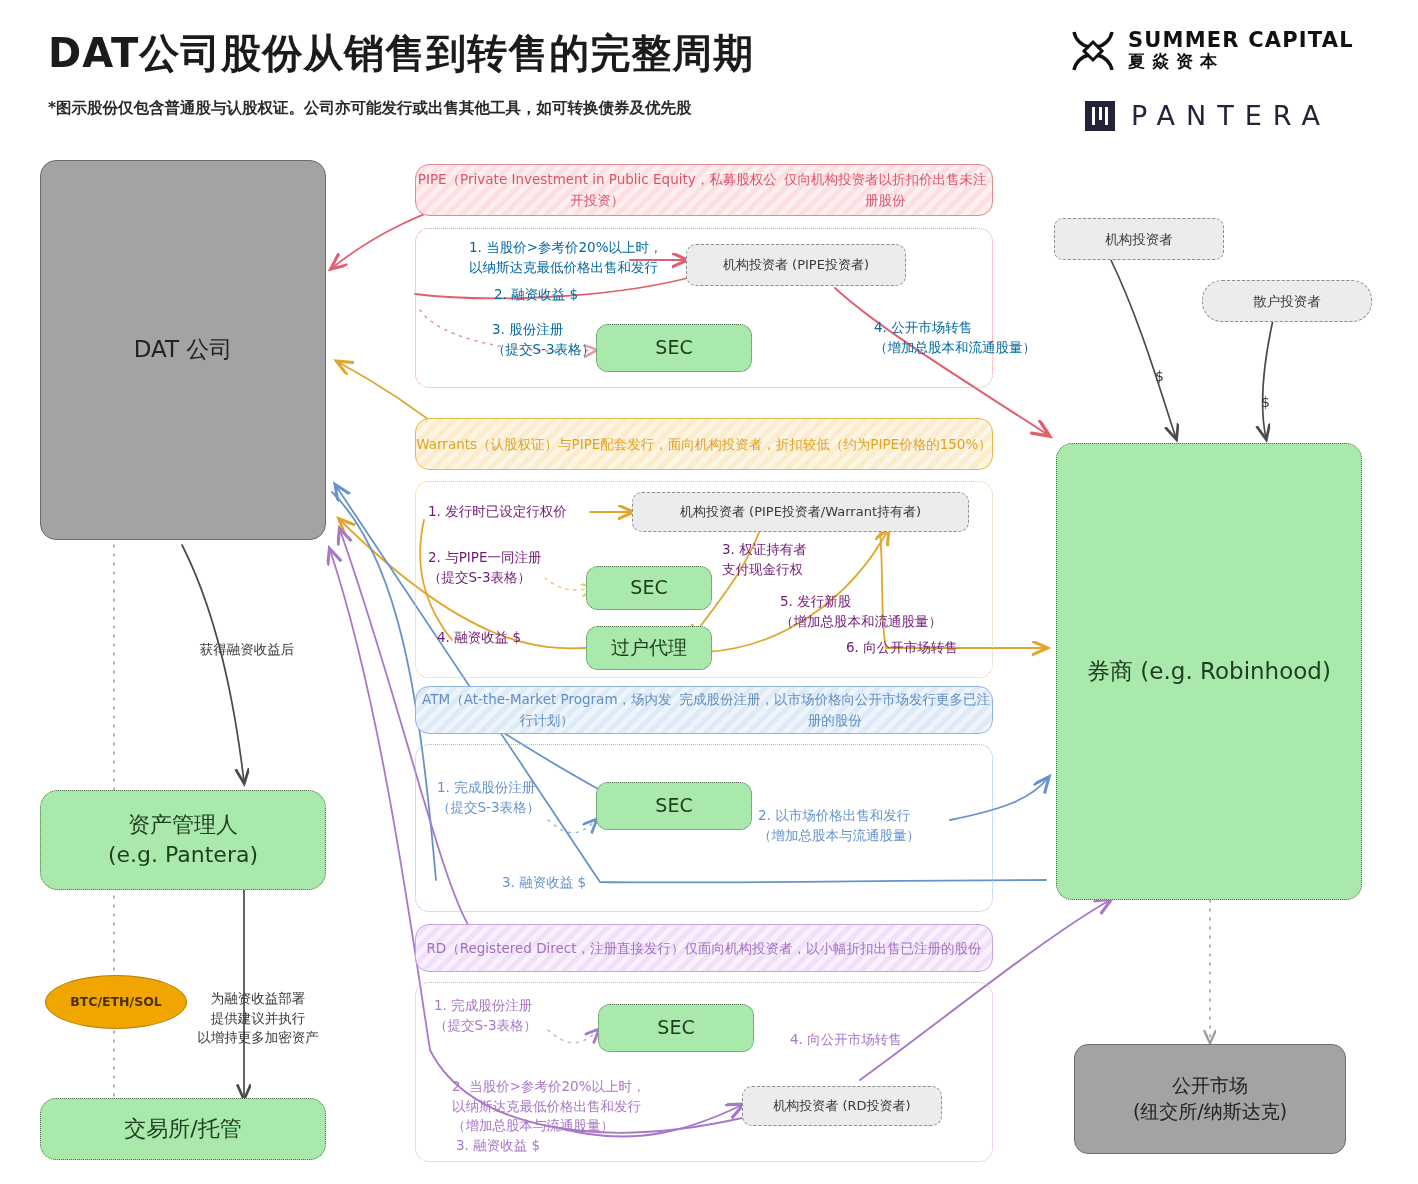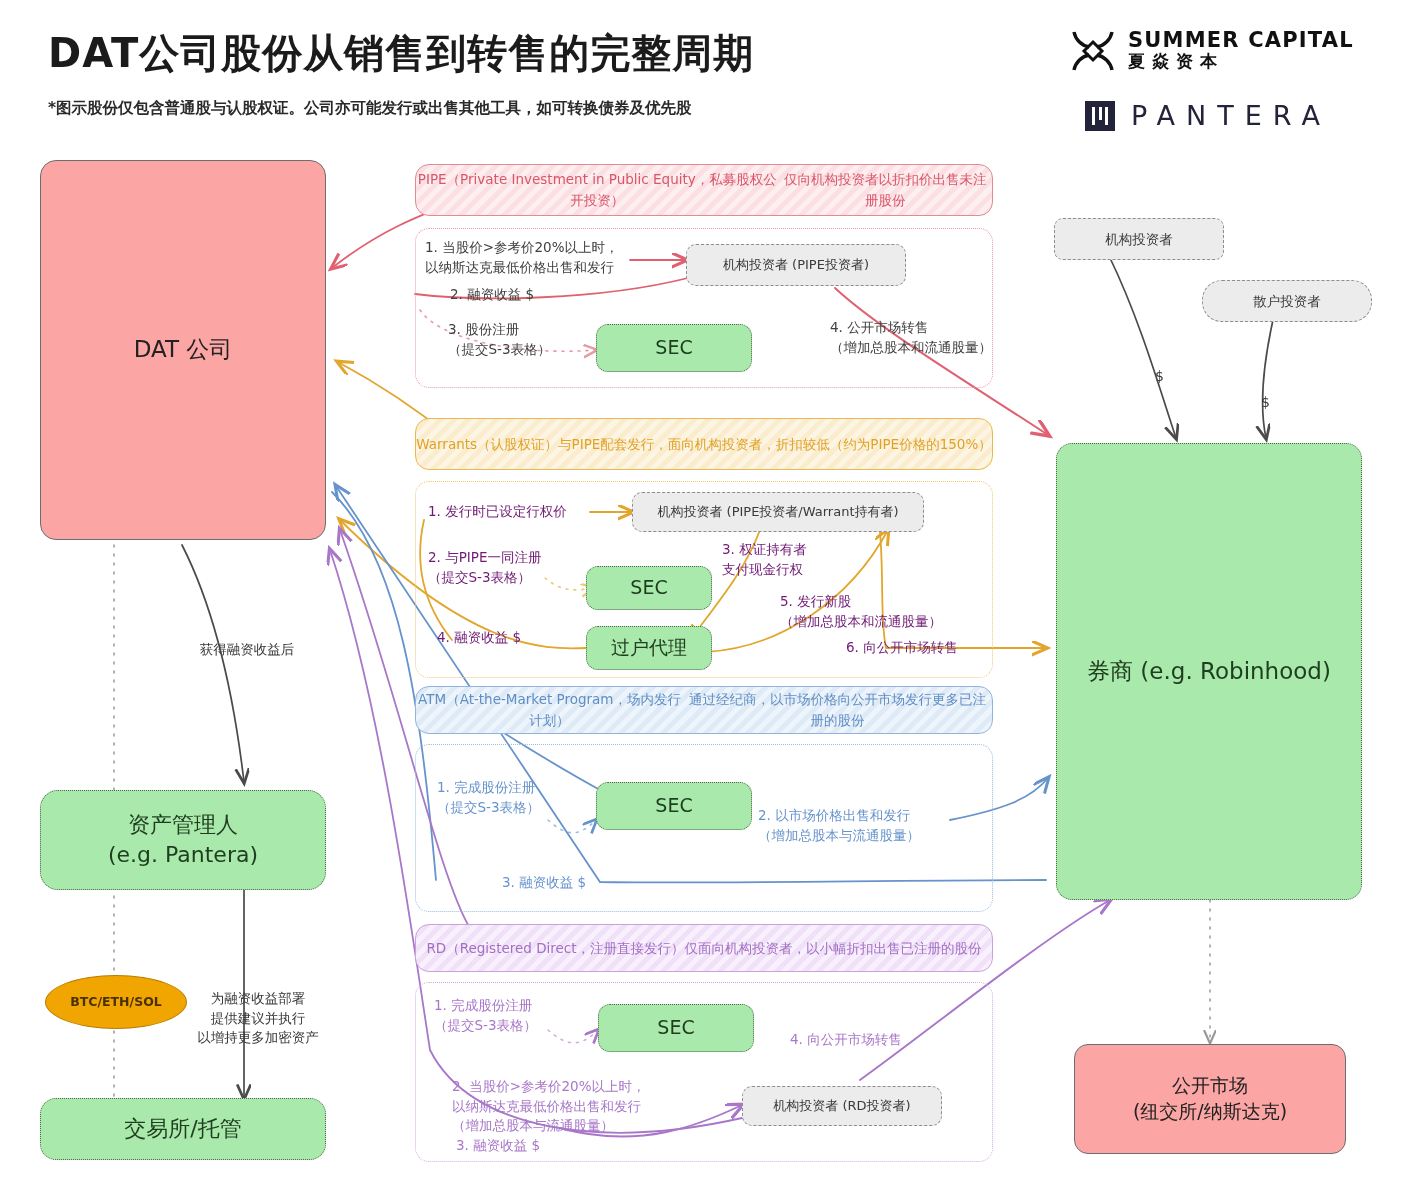--- a/index.html
+++ b/index.html
@@ -18,21 +18,21 @@
   .sc-txt1{font-size:21px;font-weight:700;letter-spacing:1.2px;color:#111;line-height:1.05;}
   .sc-txt2{font-size:17px;font-weight:700;letter-spacing:7px;color:#111;line-height:1.25;}
   .pt-logo{left:1085px;top:100px;display:flex;align-items:center;gap:16px;}
   .pt-mark{width:30px;height:30px;background:#23243a;position:relative;}
   .pt-mark i{position:absolute;top:6px;width:3px;background:#fff;}
   .pt-txt{font-size:27px;letter-spacing:11px;color:#23243a;font-weight:500;}
 
   
   .node{position:absolute;box-sizing:border-box;display:flex;flex-direction:column;
         align-items:center;justify-content:center;text-align:center;line-height:1.35;}
-  .n-plain{background:#fca5a5;border:1.6px solid #6d6d6d;border-radius:16px;color:#222;}
+  .n-plain{background:#a3a3a3;border:1.6px solid #6d6d6d;border-radius:16px;color:#222;}
   .n-green{background:#a9e9ab;border:1.8px dotted #4d6b4d;border-radius:12px;color:#1f3d1f;}
   .n-grey{background:#ececec;border:1.6px dashed #8d8d8d;border-radius:10px;color:#3a3a3a;}
   .n-orange{background:#f0a500;border:1.5px solid #b87c00;border-radius:50%;color:#4a3200;}
 
   
   .banner{position:absolute;box-sizing:border-box;border-radius:14px;display:flex;
           flex-direction:row;align-items:center;justify-content:center;text-align:center;
           font-size:13.5px;line-height:1.55;}
   .b-pipe{border:1.6px solid #e38a93;color:#d9566a;
      background:repeating-linear-gradient(135deg,#fdeef0 0 5px,#fbdfe3 5px 10px);}
@@ -46,21 +46,21 @@
 
   
   .grp{position:absolute;box-sizing:border-box;border-radius:14px;}
   .g-pipe{border:1.6px dotted #e79aa4;}
   .g-war{border:1.6px dotted #efc878;}
   .g-atm{border:1.6px dotted #9dbde2;}
   .g-rd{border:1.6px dotted #d2aee0;}
 
   
   .lbl{position:absolute;font-size:13.5px;line-height:1.45;white-space:pre-line;}
-  .l-pipe{color:#404040;}
+  .l-pipe{color:#0369a1;margin-left:44px;}
   .l-war{color:#701a75;}
   .l-atm{color:#6693cc;}
   .l-rd{color:#a877c9;}
   .l-dark{color:#3a3a3a;}
   .ctr{text-align:center;}
 </style>
 </head>
 <body>
 
 <div id="canvas">
@@ -246,21 +246,21 @@
 （提交S-3表格）</div>
   <div class="lbl l-pipe" style="left:830px;top:318px;width:185px;">4. 公开市场转售
 （增加总股本和流通股量）</div>
 
   <div class="banner b-war" style="left:415px;top:418px;width:578px;height:52px;">
     <span>Warrants（认股权证）</span>
     <span>与PIPE配套发行，面向机构投资者，折扣较低（约为PIPE价格的150%）</span>
   </div>
   <div class="grp g-war" style="left:415px;top:481px;width:578px;height:197px;"></div>
 
-  <div class="node n-grey" style="left:632px;top:492px;width:292px;height:40px;font-size:13px;">
+  <div class="node n-grey" style="left:632px;top:492px;width:337px;height:40px;font-size:13px;">
     <span>机构投资者 (PIPE投资者/Warrant持有者)</span>
   </div>
   <div class="node n-green" style="left:586px;top:566px;width:126px;height:44px;font-size:19px;">
     <span>SEC</span>
   </div>
   <div class="node n-green" style="left:586px;top:626px;width:126px;height:44px;font-size:19px;">
     <span>过户代理</span>
   </div>
 
   <div class="lbl l-war" style="left:428px;top:502px;">1. 发行时已设定行权价</div>
@@ -268,21 +268,21 @@
 （提交S-3表格）</div>
   <div class="lbl l-war" style="left:722px;top:540px;width:160px;">3. 权证持有者
 支付现金行权</div>
   <div class="lbl l-war" style="left:437px;top:628px;">4. 融资收益 $</div>
   <div class="lbl l-war" style="left:748px;top:592px;width:200px;margin-left:32px;">5. 发行新股
 （增加总股本和流通股量）</div>
   <div class="lbl l-war" style="left:846px;top:638px;">6. 向公开市场转售</div>
 
   <div class="banner b-atm" style="left:415px;top:686px;width:578px;height:48px;">
     <span>ATM（At-the-Market Program，场内发行计划）</span>
-    <span>通过经纪商，以市场价格向公开市场发行更多已注册的股份</span>
+    <span>完成股份注册，以市场价格向公开市场发行更多已注册的股份</span>
   </div>
   <div class="grp g-atm" style="left:415px;top:744px;width:578px;height:168px;"></div>
 
   <div class="node n-green" style="left:596px;top:782px;width:156px;height:48px;font-size:19px;">
     <span>SEC</span>
   </div>
 
   <div class="lbl l-atm" style="left:437px;top:778px;width:180px;">1. 完成股份注册
 （提交S-3表格）</div>
   <div class="lbl l-atm" style="left:758px;top:806px;width:210px;">2. 以市场价格出售和发行

